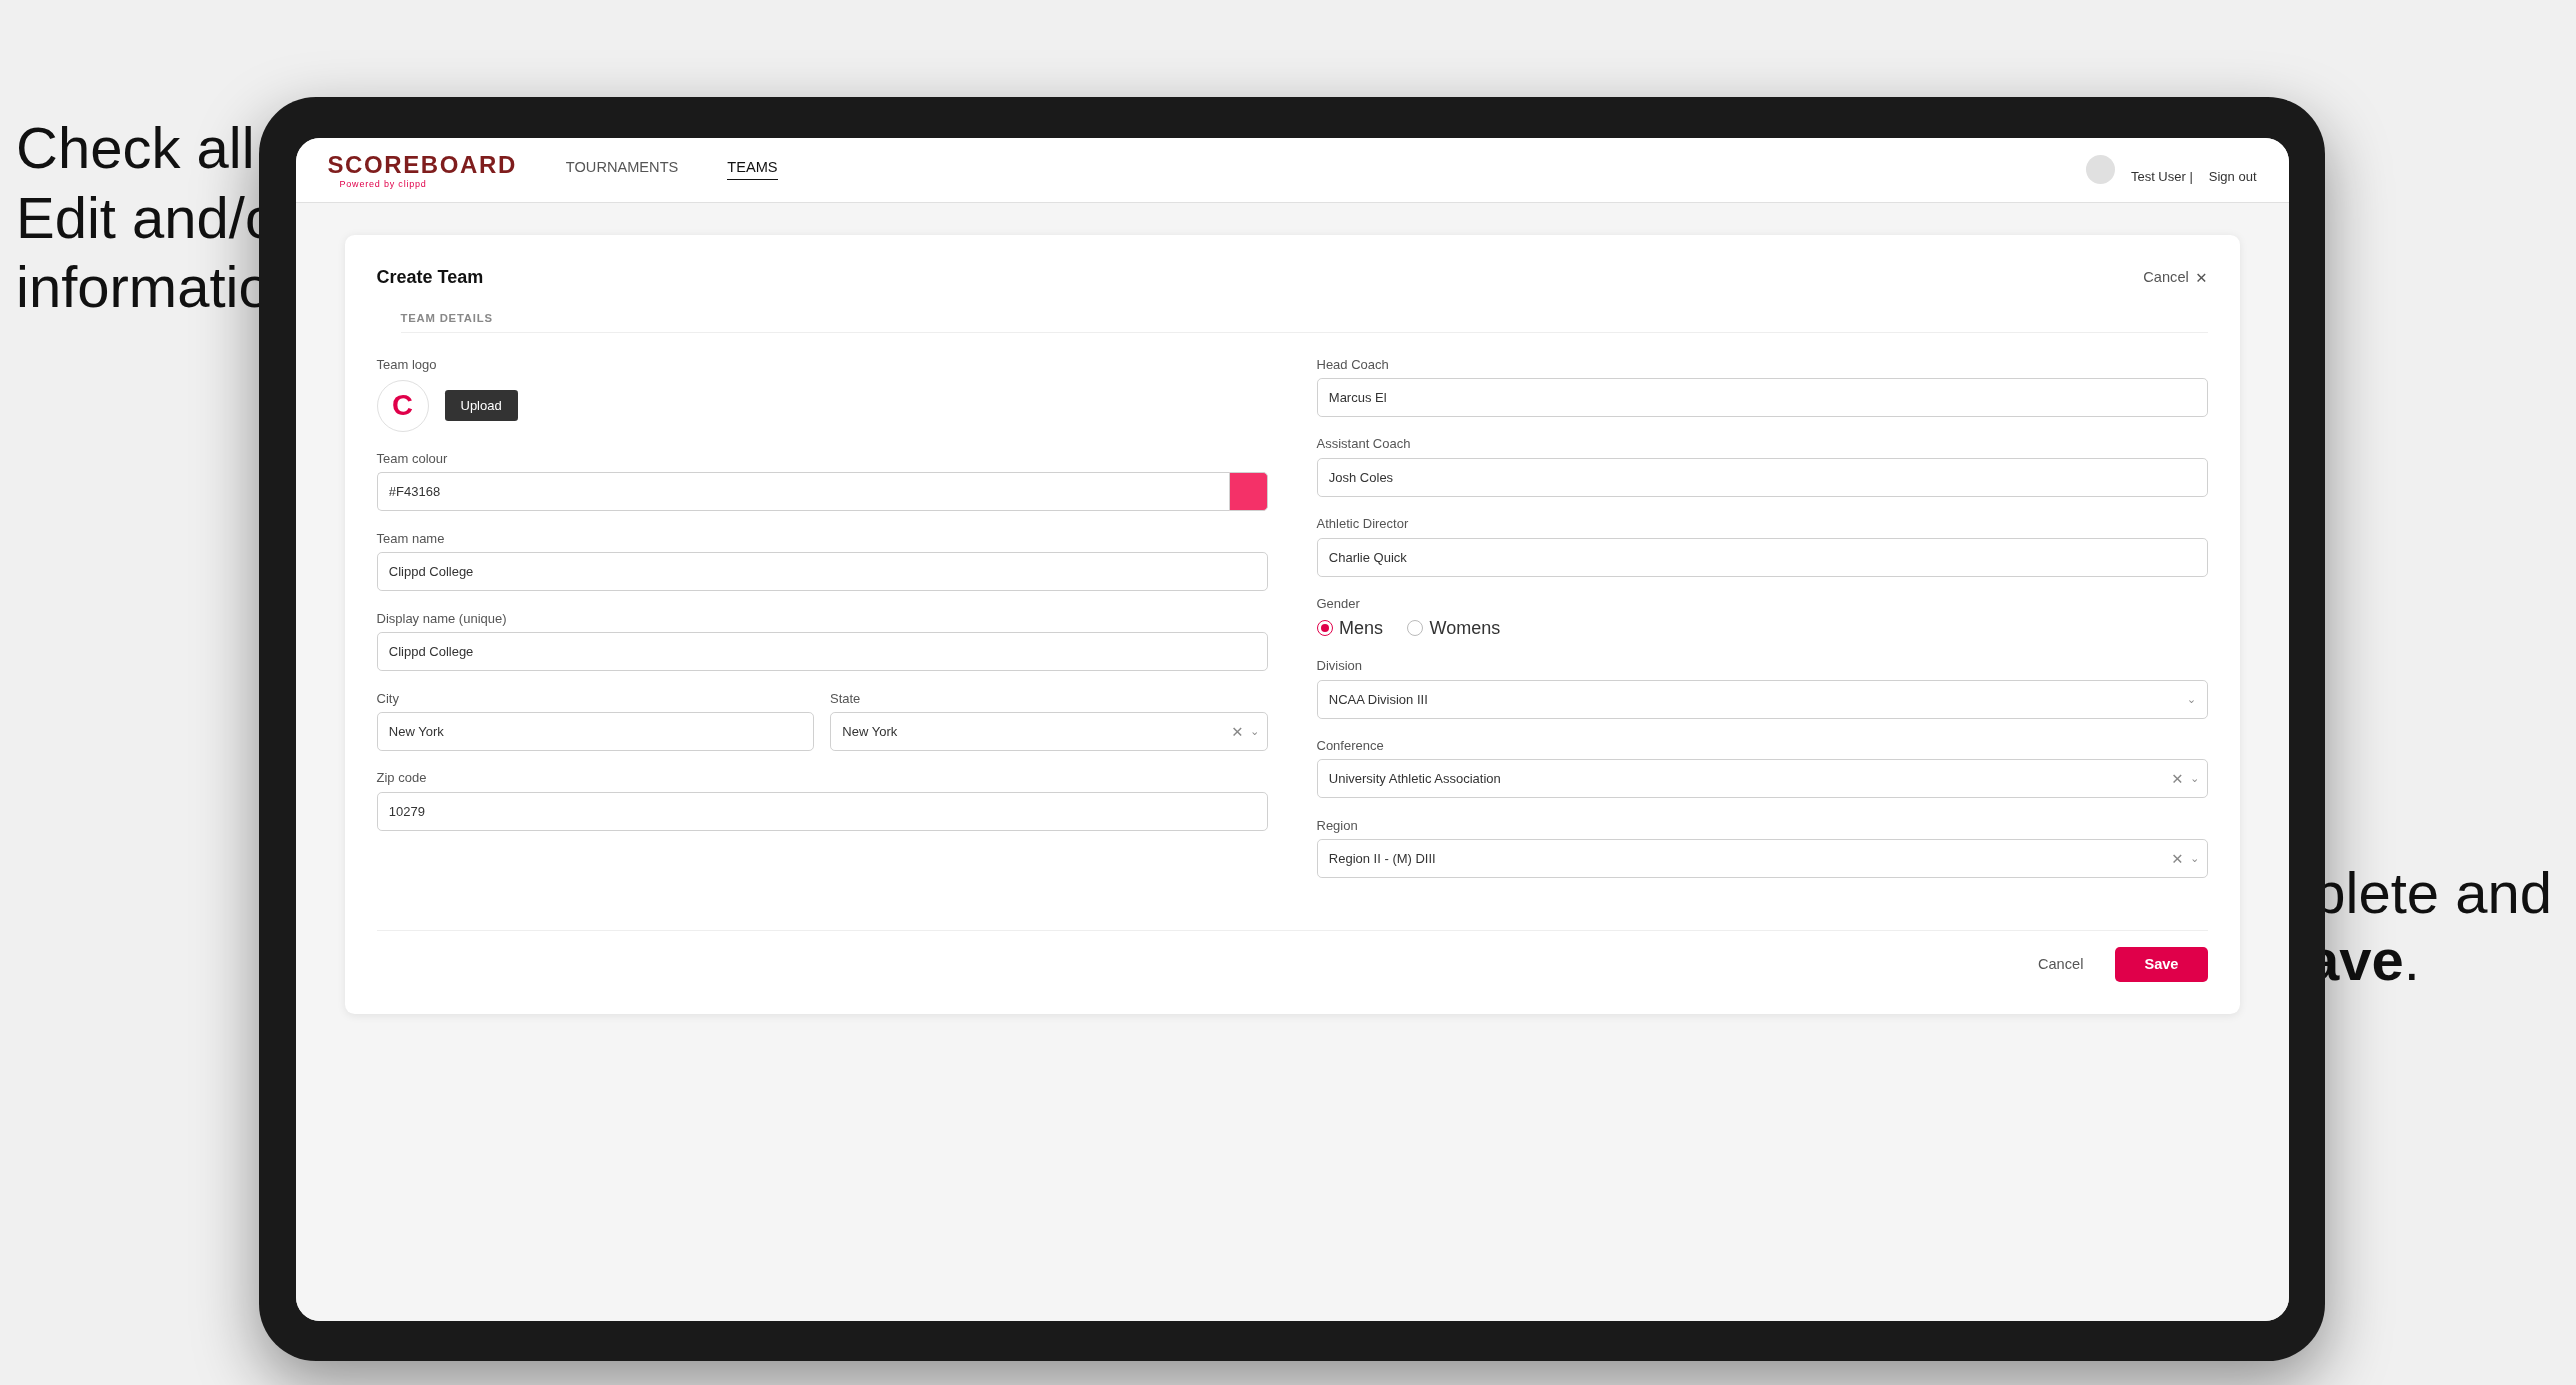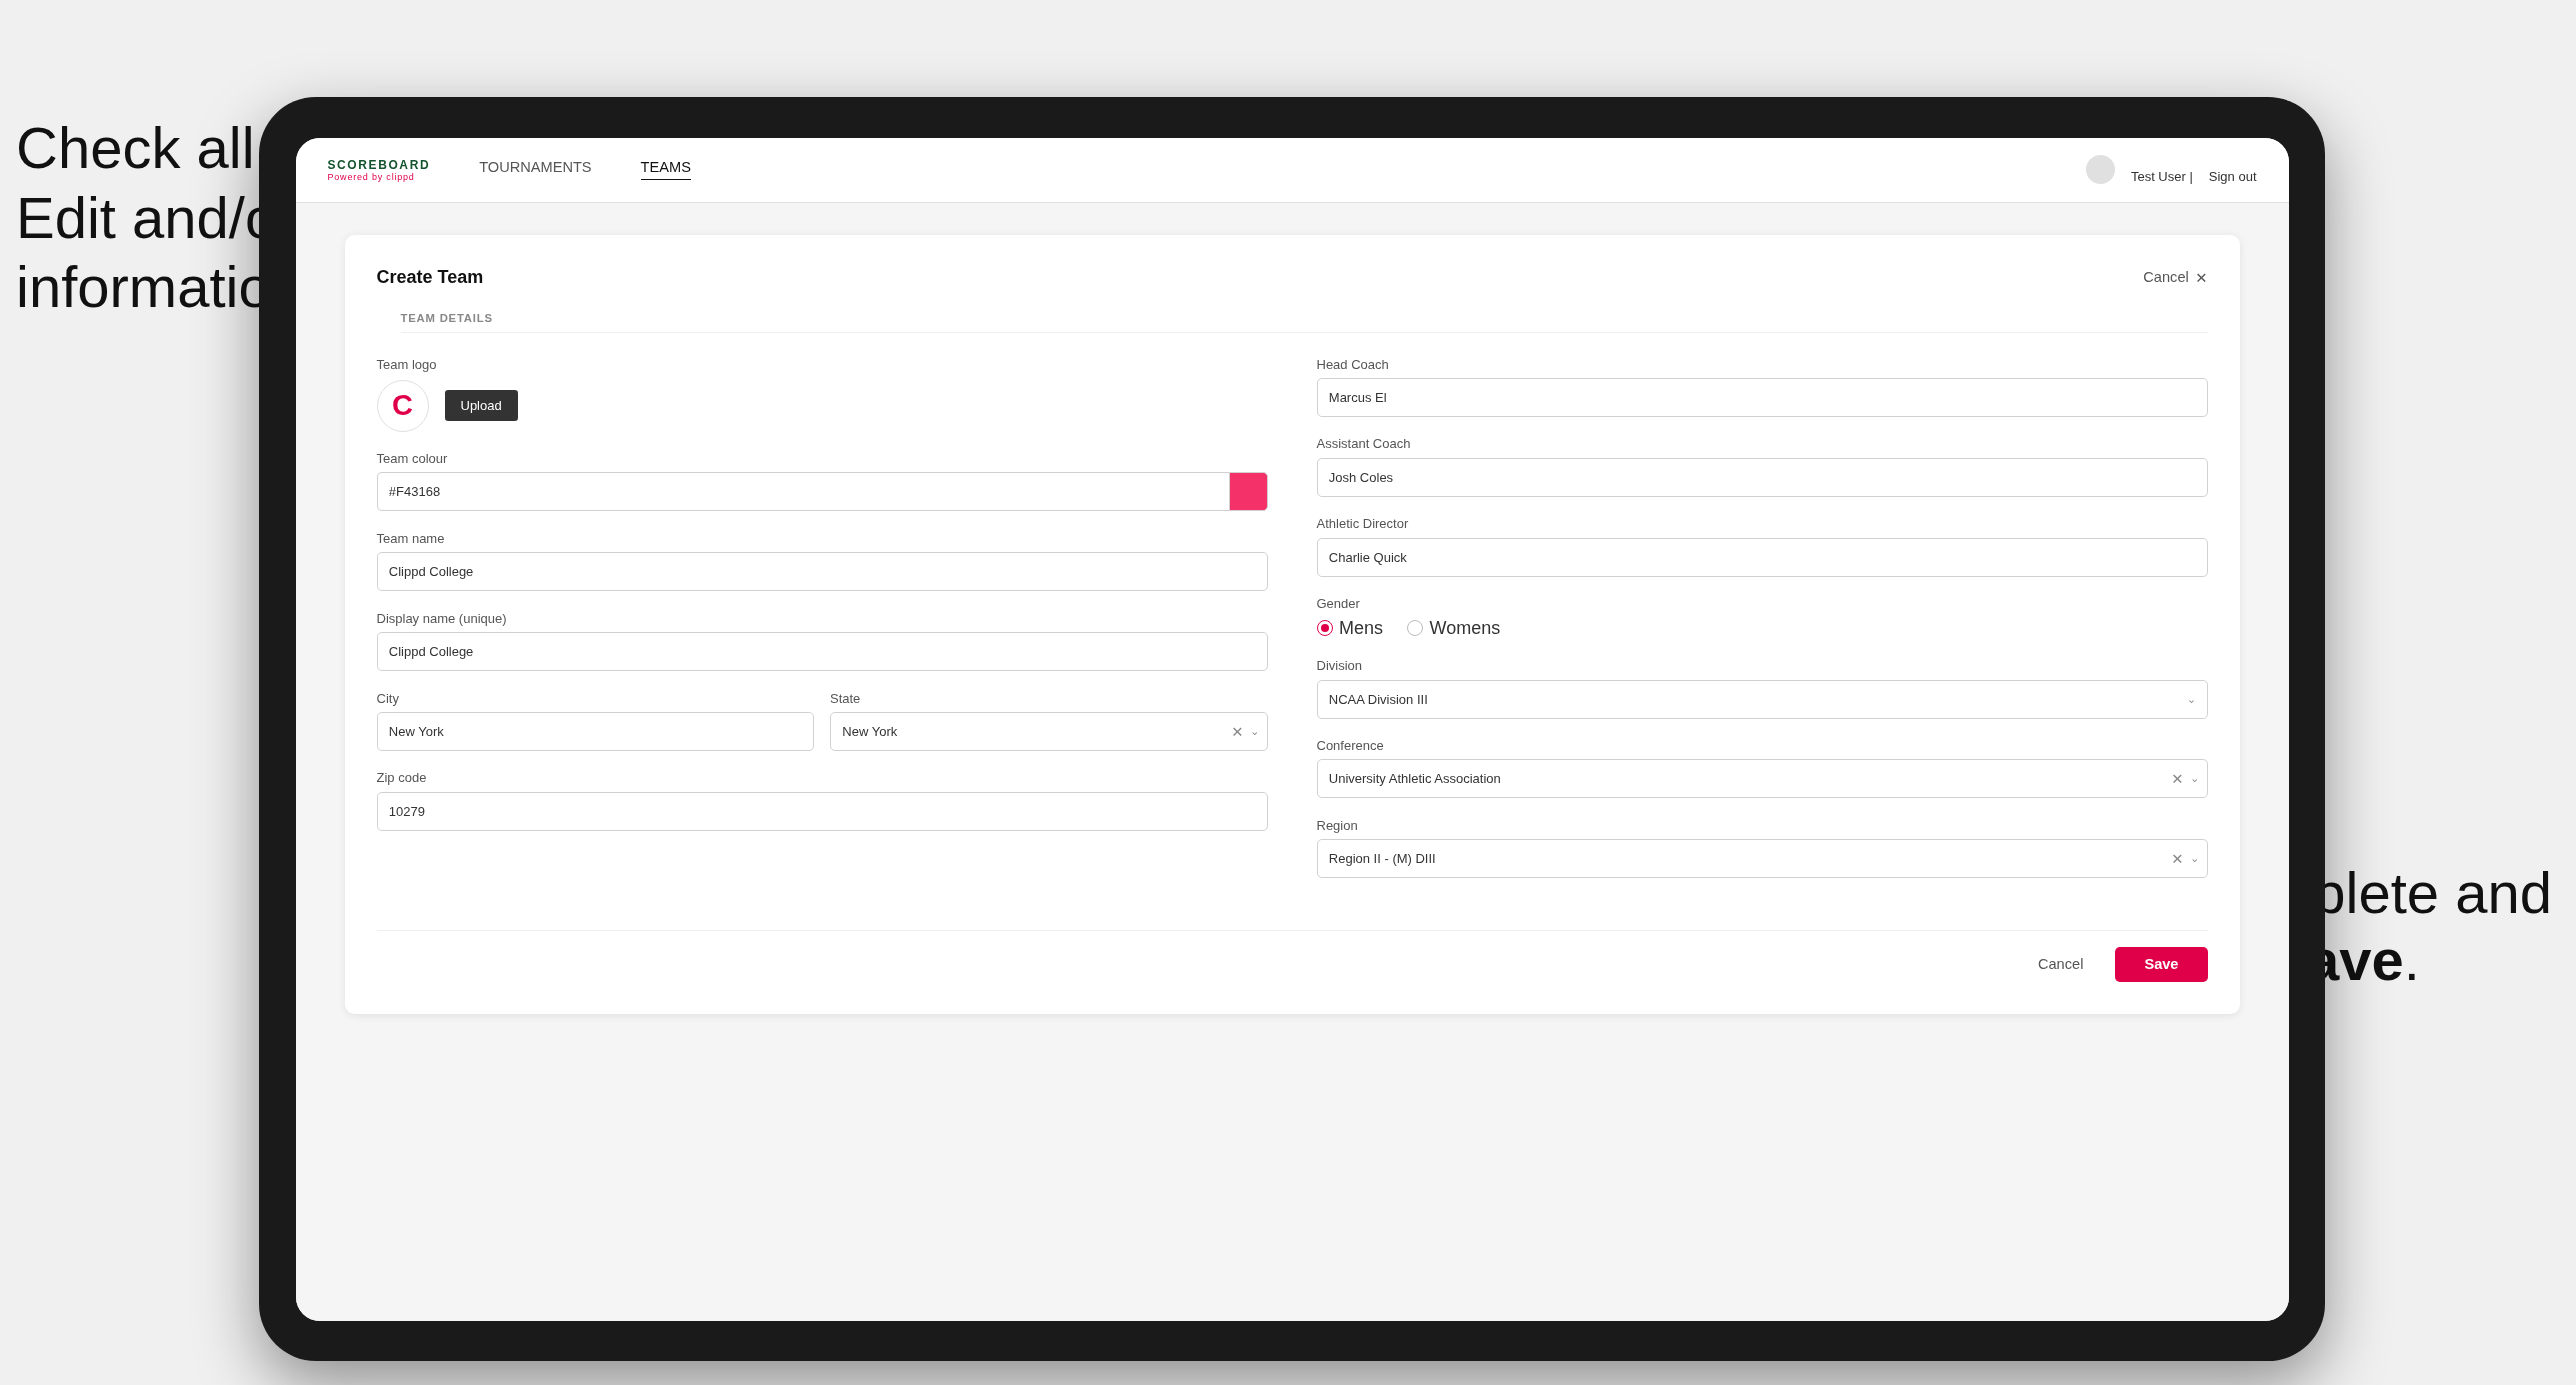--- a/index.html
+++ b/index.html
@@ -72,30 +72,31 @@
       flex-shrink: 0;
     }
 
     .logo-area {
       display: flex;
       flex-direction: column;
       margin-right: 49px;
     }
 
     .logo-text {
-      font-size: 12px;
+      font-size: 24px;
       font-weight: 800;
-      color: #14532d;
+      color: #7f1d1d;
       letter-spacing: 1.6px;
     }
 
     .logo-sub {
       font-size: 9px;
       color: #e0004a;
       letter-spacing: 0.8px;
+      margin-left: 12px;
     }
 
     .nav-links {
       display: flex;
       gap: 49px;
       flex: 1;
     }
 
     .nav-link {
       font-size: 14.6px;

